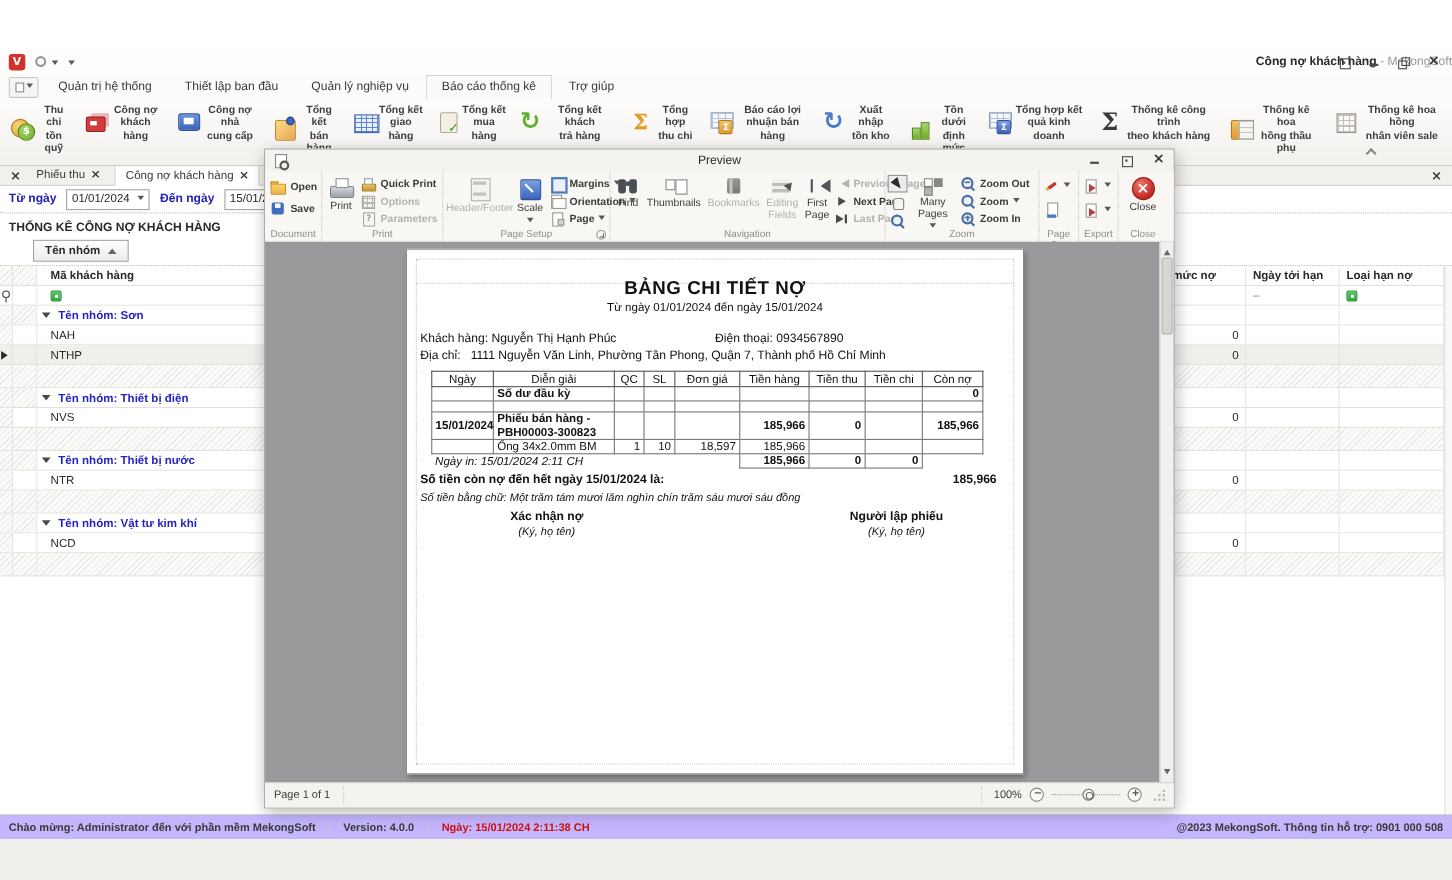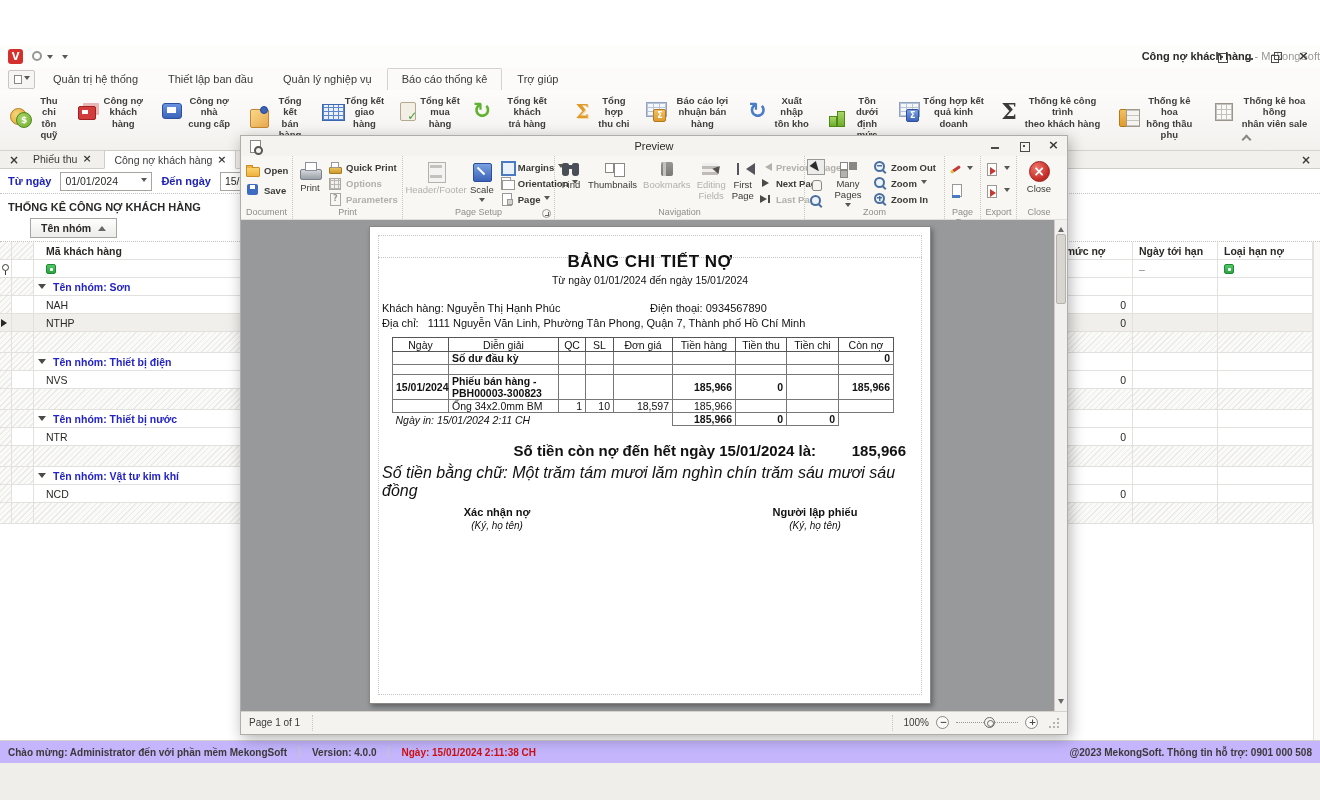--- a/index.html
+++ b/index.html
@@ -214,23 +214,23 @@
 .rtable th{border:1px solid #555;font-weight:normal;padding:0 2px;height:14px;}
 .rtable td{border:1px solid #777;padding:0 3px;height:13px;line-height:1.15;}
 .c-date{text-align:center;}
 .c-num{text-align:right;}
 .c-desc{text-align:left;}
 tr.bold td{font-weight:bold;}
 tr.emptyrow td{height:10px;}
 tr.trow td{border:none;font-weight:bold;}
 tr.trow td.tb{border:1px solid #777;text-align:right;}
 .printdate{font-style:italic;font-weight:normal !important;text-align:left;}
-.rsummary{display:flex;justify-content:flex-end;font-weight:bold;font-size:15px;margin-top:16px;}
+.rsummary{display:flex;justify-content:space-between;font-weight:bold;font-size:11px;margin-top:4px;}
 .rsummary .val{width:90px;text-align:right;margin-right:12px;}
-.rwords{font-style:italic;font-size:16px;margin-top:5px;}
+.rwords{font-style:italic;font-size:10px;margin-top:5px;}
 .rsigns{display:flex;justify-content:space-between;padding:0 28px 0 40px;margin-top:6px;}
 .sign{text-align:center;width:150px;}
 .sign .st{font-weight:bold;font-size:11px;}
 .sign .sn{font-style:italic;font-size:10px;margin-top:2px;}
 
 .pv-status{position:absolute;left:0;right:0;bottom:0;height:23px;background:#f4f3f0;border-top:1px solid #d5d2ce;display:flex;align-items:center;font-size:10px;color:#3b3a38;padding:0 8px;}
 .pv-page{border-right:1px dotted #c9c6c1;padding-right:12px;height:70%;display:flex;align-items:center;}
 .zright{margin-left:auto;display:flex;align-items:center;gap:7px;border-left:1px dotted #c9c6c1;padding-left:10px;height:70%;}
 .zcirc{width:13px;height:13px;border:1px solid #8a8884;border-radius:50%;position:relative;background:#fbfaf8;}
 .zcirc::before{position:absolute;width:13px;text-align:center;font:bold 9px/11px "DejaVu Sans",sans-serif;color:#4a4a48;}
@@ -374,21 +374,21 @@
     <div class="dtab active">
       <span>Công nợ khách hàng</span>
       <span class="xsm"></span>
     </div>
     <span class="xbtn right"></span>
   </div>
 
   <div class="formarea">
     <div class="filterbar">
       <span class="flabel">Từ ngày</span>
-      <div class="dinput" style="width:92px">
+      <div class="dinput" style="width:76px">
         <span>01/01/2024</span>
         <span class="cd"></span>
       </div>
       <span class="flabel">Đến ngày</span>
       <div class="dinput" style="width:70px">
         <span>15/01/2024</span>
       </div>
     </div>
     <div class="fheading">THỐNG KÊ CÔNG NỢ KHÁCH HÀNG</div>
     <div class="grouppanel">

